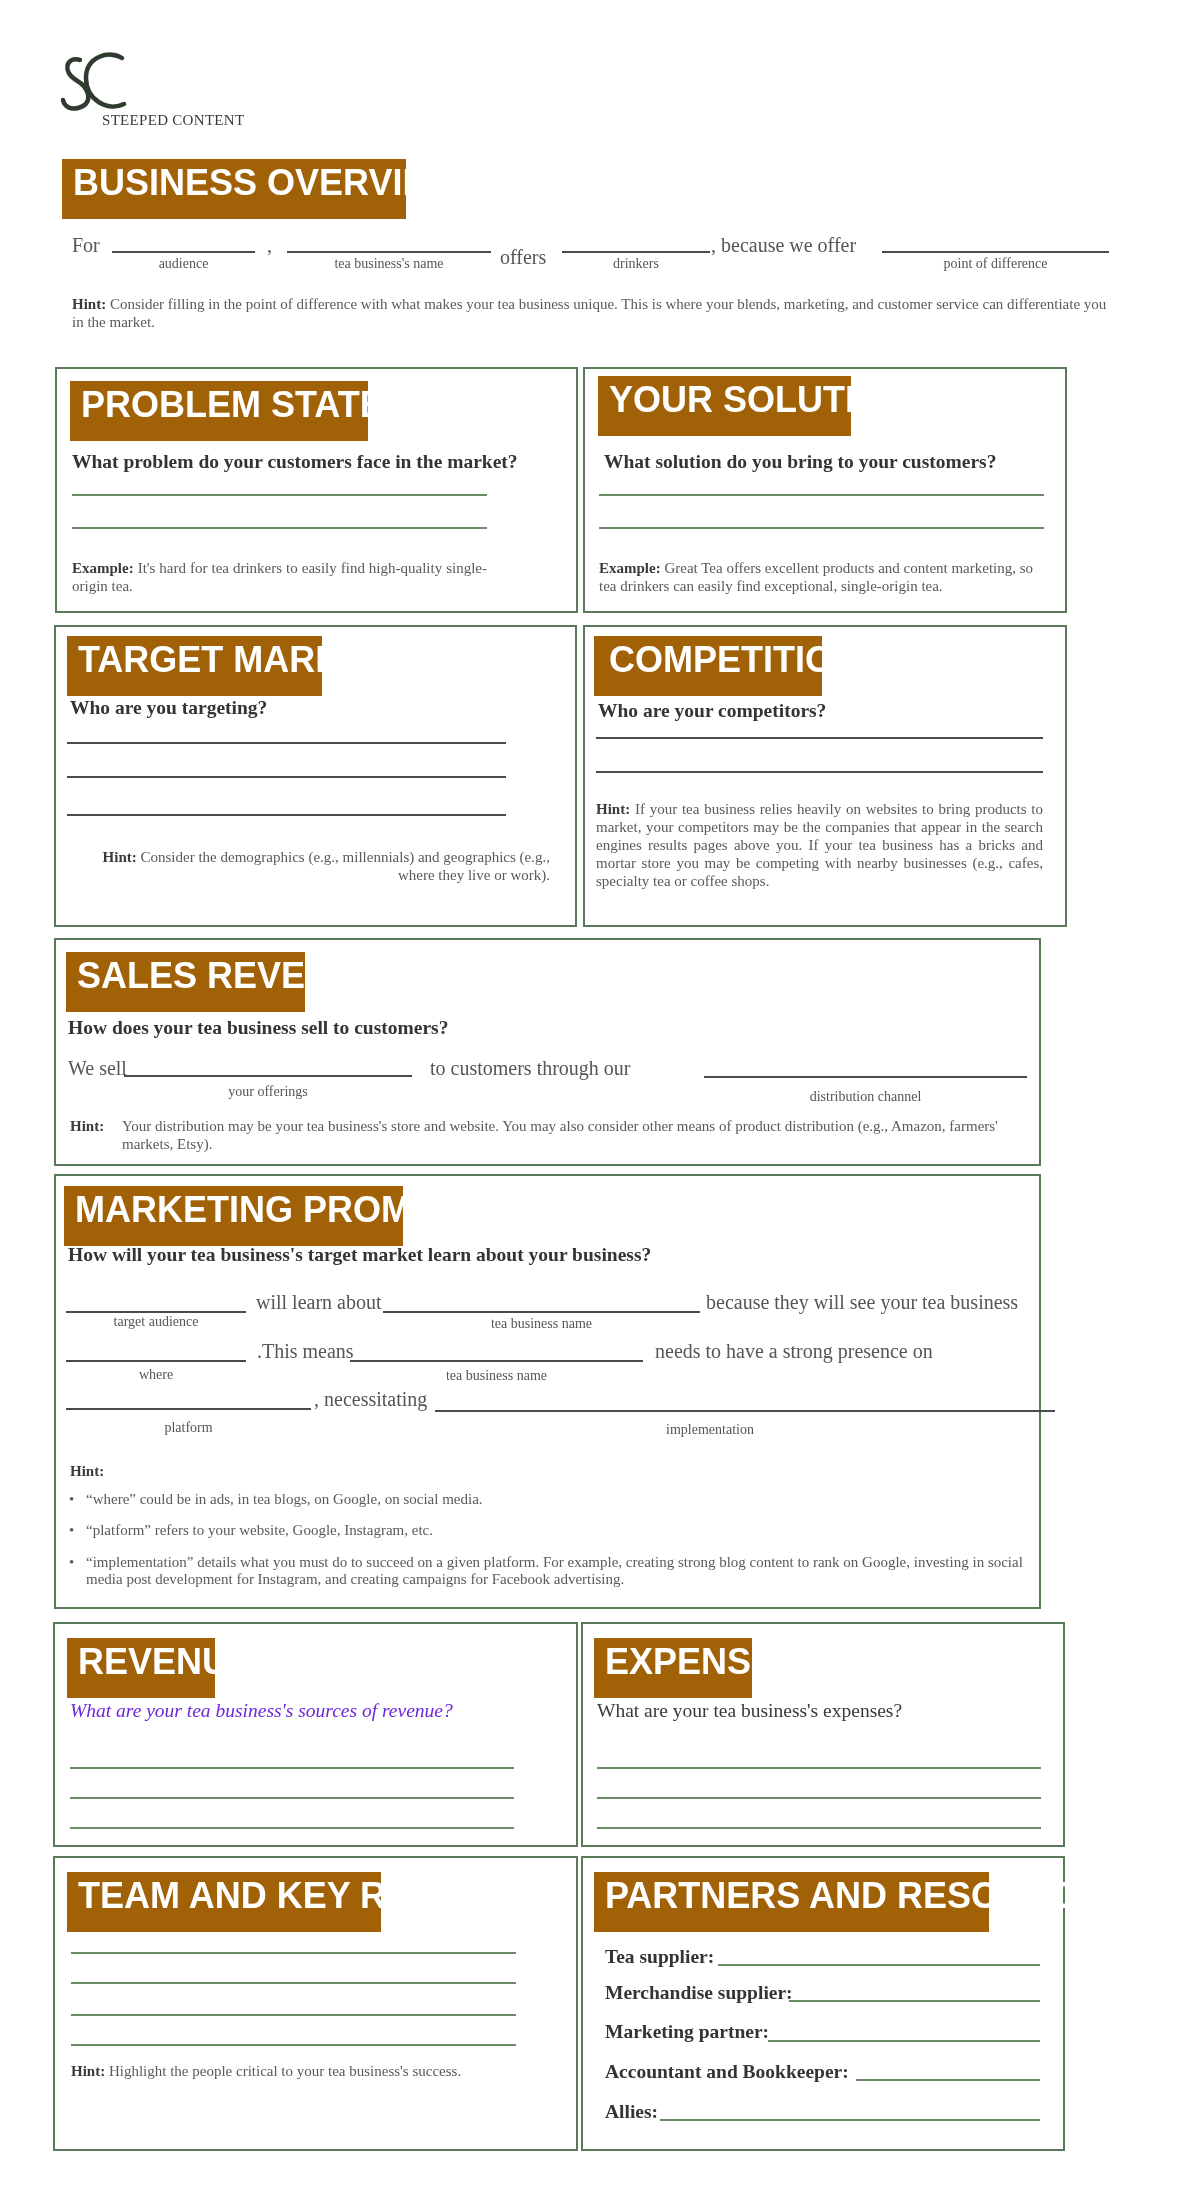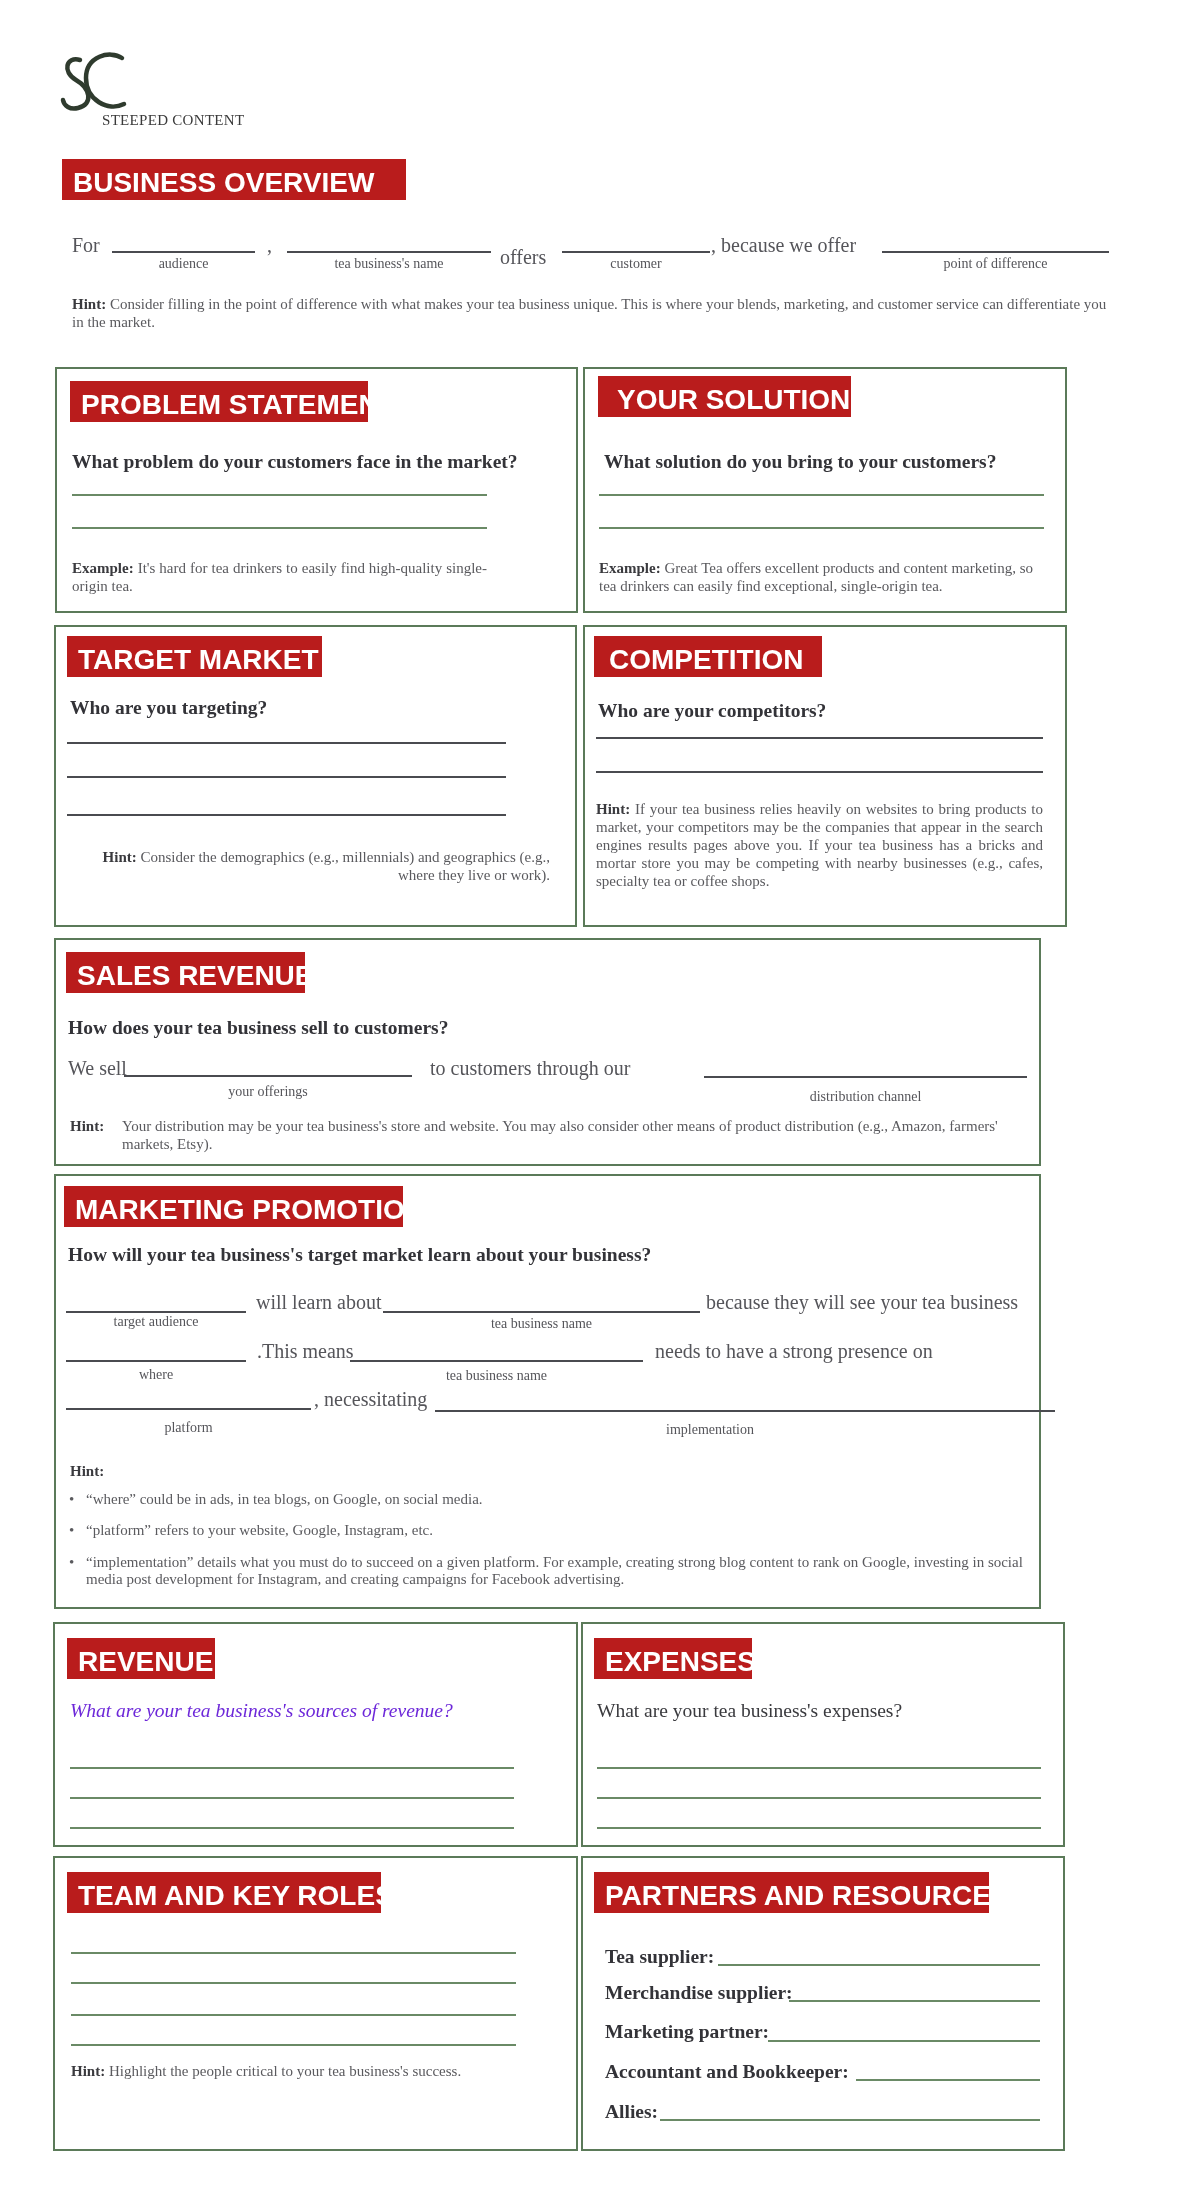--- a/index.html
+++ b/index.html
@@ -1,20 +1,20 @@
 <!DOCTYPE html>
 <html><head>
 <meta charset="utf-8">
 <style>
   * { box-sizing: border-box; margin: 0; padding: 0; }
   html, body { width: 1191px; height: 2185px; background: #ffffff; overflow: hidden; }
   body { position: relative; font-family: "Liberation Serif", "DejaVu Serif", serif; color: #3e3e42; }
   .abs { position: absolute; }
   .logo-text { font-family: "Liberation Serif", serif; font-size: 15px; letter-spacing: 0.3px; color: #3a3a3a; margin-top: 40px; }
-  .hdr { position: absolute; background: #b91c1c; color: #ffffff; font-family: "Liberation Sans", "DejaVu Sans", sans-serif; font-weight: bold; font-size: 28px; line-height: 48px; height: 41px; padding-left: 11px; white-space: nowrap; }
+  .hdr { position: absolute; background: #a16207; color: #ffffff; font-family: "Liberation Sans", "DejaVu Sans", sans-serif; font-weight: bold; font-size: 36px; line-height: 48px; height: 60px; padding-left: 11px; white-space: nowrap; }
   .box { position: absolute; border: 2px solid #5b7a59; background: #fff; }
   .q { position: absolute; font-weight: bold; font-size: 19.5px; color: #333338; white-space: nowrap; }
   .line-g { position: absolute; height: 2px; background: #6a8a66; }
   .line-d { position: absolute; height: 2px; background: #4a4b50; }
   .lbl { position: absolute; font-size: 14px; color: #55555a; white-space: nowrap; text-align: center; }
   .txt { position: absolute; font-size: 20px; color: #55555a; white-space: nowrap; }
   .small { position: absolute; font-size: 15px; line-height: 18px; color: #5a5a5e; }
   .small b { color: #3a3a3e; }
   .just { text-align: justify; }
   .pr-row { position: absolute; font-weight: bold; font-size: 19.5px; color: #333338; white-space: nowrap; }
@@ -35,42 +35,42 @@
 <div class="hdr" style="left:62px;top:159px;width:344px;">BUSINESS OVERVIEW</div>
 
 <span class="txt" style="left:72px;top:234px;">For</span>
 <div class="line-d" style="left:112px;top:251px;width:143px;"></div>
 <span class="lbl" style="left:112px;top:256px;width:143px;">audience</span>
 <span class="txt" style="left:267px;top:234px;">,</span>
 <div class="line-d" style="left:287px;top:251px;width:204px;"></div>
 <span class="lbl" style="left:287px;top:256px;width:204px;">tea business's name</span>
 <span class="txt" style="left:500px;top:234px;margin-top:12px;">offers</span>
 <div class="line-d" style="left:562px;top:251px;width:148px;"></div>
-<span class="lbl" style="left:562px;top:256px;width:148px;">customer</span>
+<span class="lbl" style="left:562px;top:256px;width:148px;">drinkers</span>
 <span class="txt" style="left:711px;top:234px;">, because we offer</span>
 <div class="line-d" style="left:882px;top:251px;width:227px;"></div>
 <span class="lbl" style="left:882px;top:256px;width:227px;">point of difference</span>
 
 <div class="small" style="left:72px;top:295px;width:1040px;">
   <b>Hint:</b>
   <span>Consider filling in the point of difference with what makes your tea business unique. This is where your blends, marketing, and customer service can differentiate you in the market.</span>
 </div>
 
 <div class="box" style="left:55px;top:367px;width:523px;height:246px;"></div>
 <div class="hdr" style="left:70px;top:381px;width:298px;">PROBLEM STATEMENT</div>
 <span class="q" style="left:72px;top:451px;">What problem do your customers face in the market?</span>
 <div class="line-g" style="left:72px;top:494px;width:415px;"></div>
 <div class="line-g" style="left:72px;top:527px;width:415px;"></div>
 <div class="small just" style="left:72px;top:559px;width:415px;">
   <b>Example:</b>
   <span>It's hard for tea drinkers to easily find high-quality single-origin tea.</span>
 </div>
 
 <div class="box" style="left:583px;top:367px;width:484px;height:246px;"></div>
-<div class="hdr" style="left:598px;top:376px;width:253px;padding-left:19px;">YOUR SOLUTION</div>
+<div class="hdr" style="left:598px;top:376px;width:253px;padding-left:11px;">YOUR SOLUTION</div>
 <span class="q" style="left:604px;top:451px;">What solution do you bring to your customers?</span>
 <div class="line-g" style="left:599px;top:494px;width:445px;"></div>
 <div class="line-g" style="left:599px;top:527px;width:445px;"></div>
 <div class="small" style="left:599px;top:559px;width:455px;">
   <b>Example:</b>
   <span>Great Tea offers excellent products and content marketing, so tea drinkers can easily find exceptional, single-origin tea.</span>
 </div>
 
 <div class="box" style="left:54px;top:625px;width:523px;height:302px;"></div>
 <div class="hdr" style="left:67px;top:636px;width:255px;">TARGET MARKET</div>

